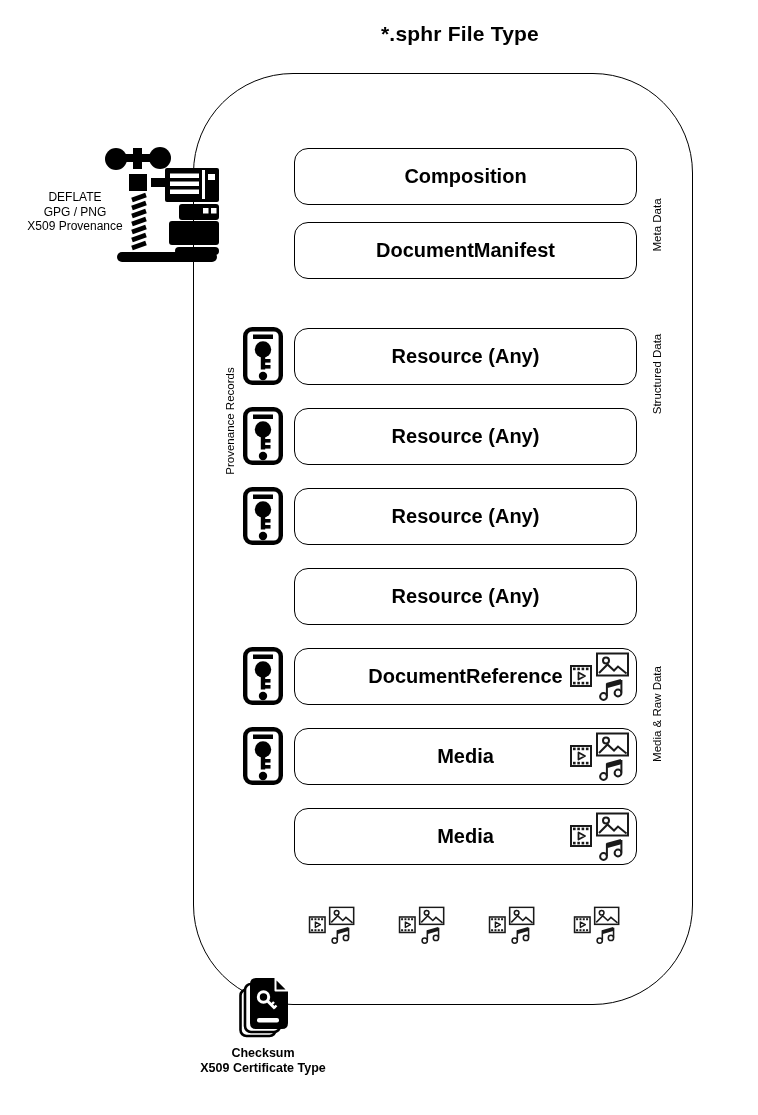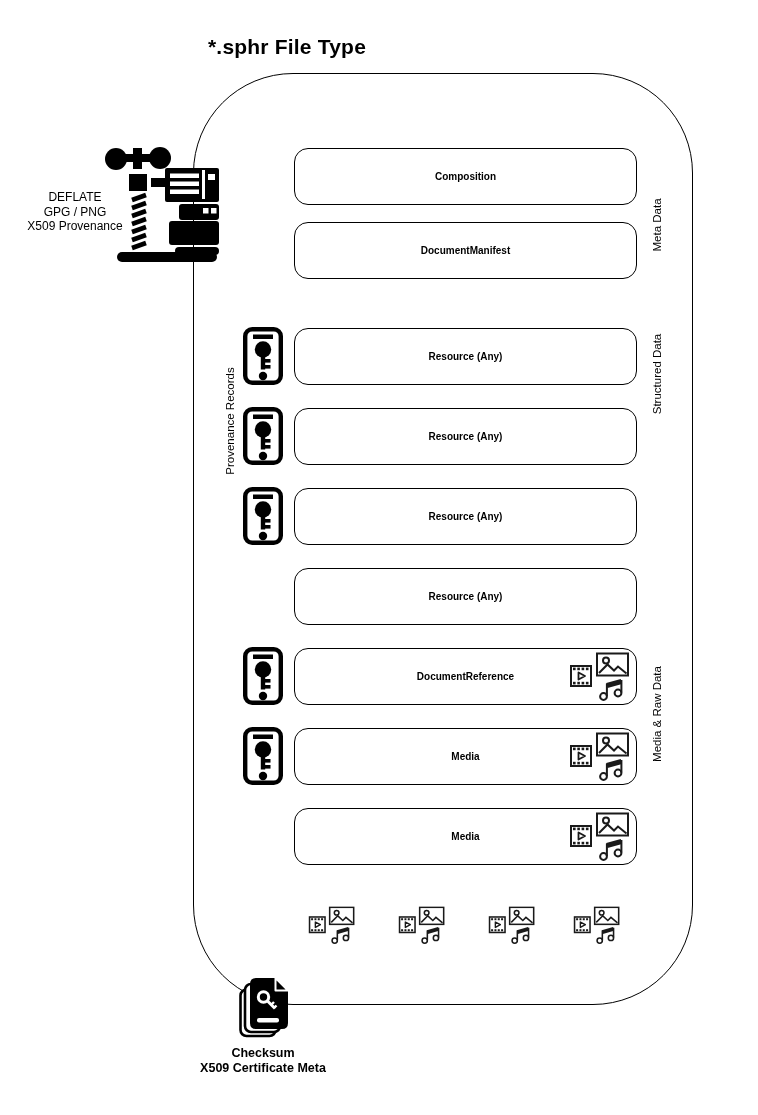--- a/index.html
+++ b/index.html
@@ -3,35 +3,35 @@
 <meta charset="utf-8">
 <style>
   html,body { margin:0; padding:0; background:#ffffff; }
   .page {
     position:relative; width:758px; height:1115px; background:#ffffff;
     font-family:"Liberation Sans", sans-serif; color:#000; overflow:hidden;
   }
   .defs { position:absolute; width:0; height:0; overflow:hidden; }
 
   .title {
-    position:absolute; top:22px; left:195px; width:530px; margin:13px;
-    font-size:21px; font-weight:bold; letter-spacing:.2px;
+    position:absolute; top:22px; left:195px; width:530px; margin:0;
+    text-align:center; font-size:21px; font-weight:bold; letter-spacing:.2px;
   }
 
   .container-outline {
     position:absolute; left:193px; top:73px; width:500px; height:932px;
     border:1px solid #000; border-radius:100px; box-sizing:border-box; background:#fff;
   }
 
   .box {
     position:absolute; left:294px; width:343px; height:57px; box-sizing:border-box;
     background:#fff; border:1.4px solid #000; border-radius:14px;
     display:flex; align-items:center; justify-content:center;
   }
-  .box-label { font-size:10px; font-weight:bold; }
+  .box-label { font-size:20px; font-weight:bold; }
   .media-in { position:absolute; right:5px; top:50%; transform:translateY(-50%); width:62px; height:50px; }
 
   .keyicon { position:absolute; left:243px; width:40px; height:58px; }
 
   .vlabel {
     position:absolute; white-space:nowrap; font-size:11.5px;
     transform:translate(-50%,-50%) rotate(-90deg);
   }
 
   .annotation { position:absolute; text-align:center; font-size:12px; line-height:14.5px;margin-left:8px; }
@@ -219,16 +219,16 @@
   <div class="vlabel" style="left:657px; top:374px;">Structured Data</div>
   <div class="vlabel" style="left:657px; top:714px;">Media &amp; Raw Data</div>
 
   <div class="vlabel" style="left:230px; top:421px;">Provenance Records</div>
 
   <svg class="checksum-icon" viewBox="0 0 52 62">
       <use href="#sym-checksum"></use>
     </svg>
   <div class="annotation-bottom" style="top:1046px; left:113px; width:300px;font-weight:bold;">
     <div>Checksum</div>
-    <div>X509 Certificate Meta</div>
+    <div>X509 Certificate Type</div>
   </div>
 
 </div>
 
 </body></html>

